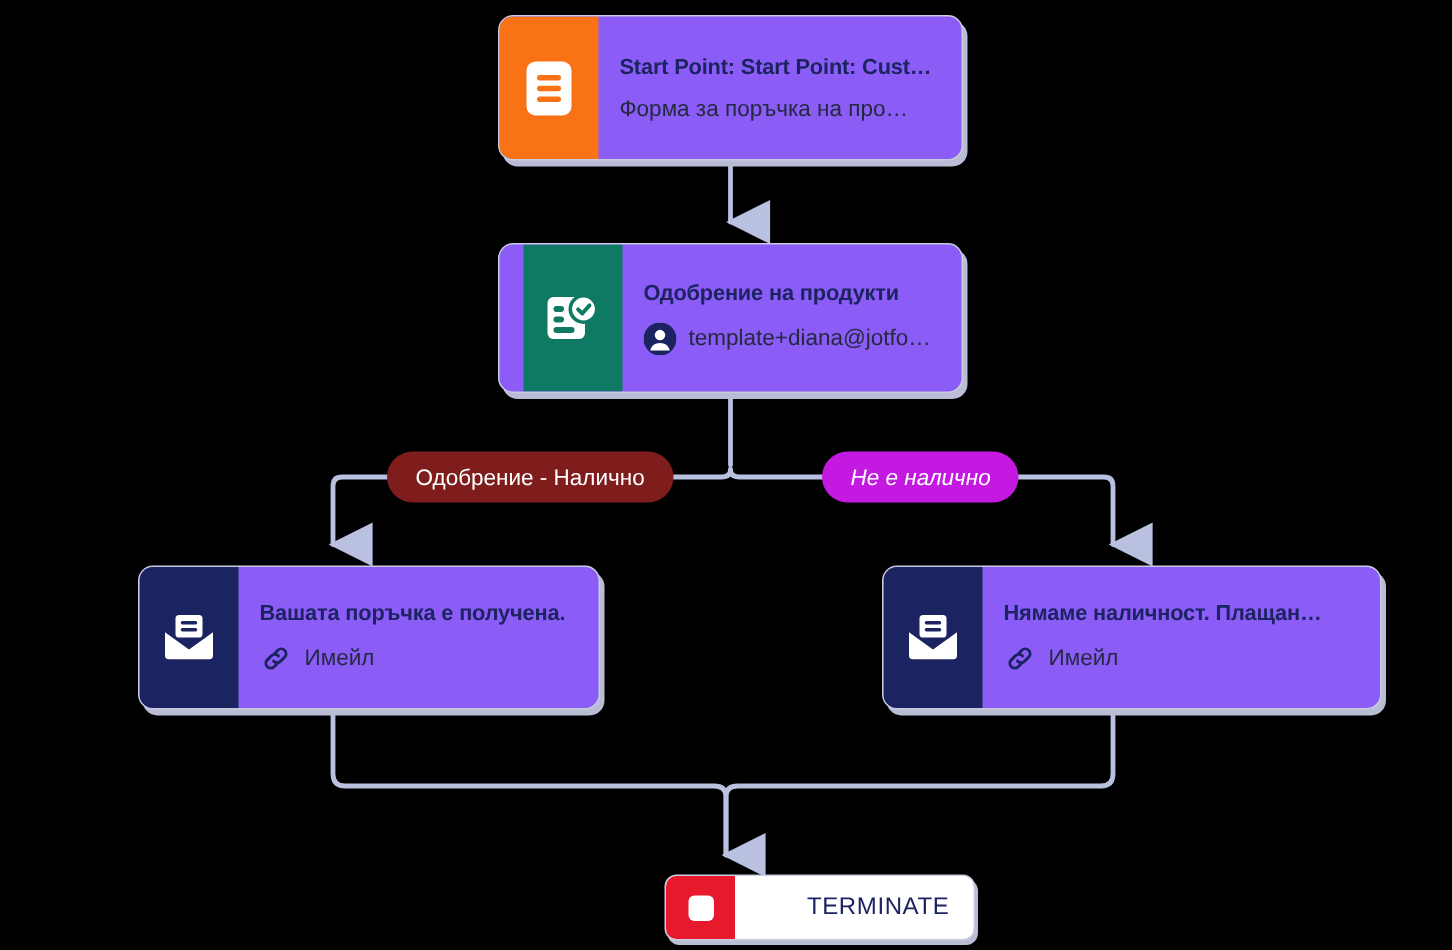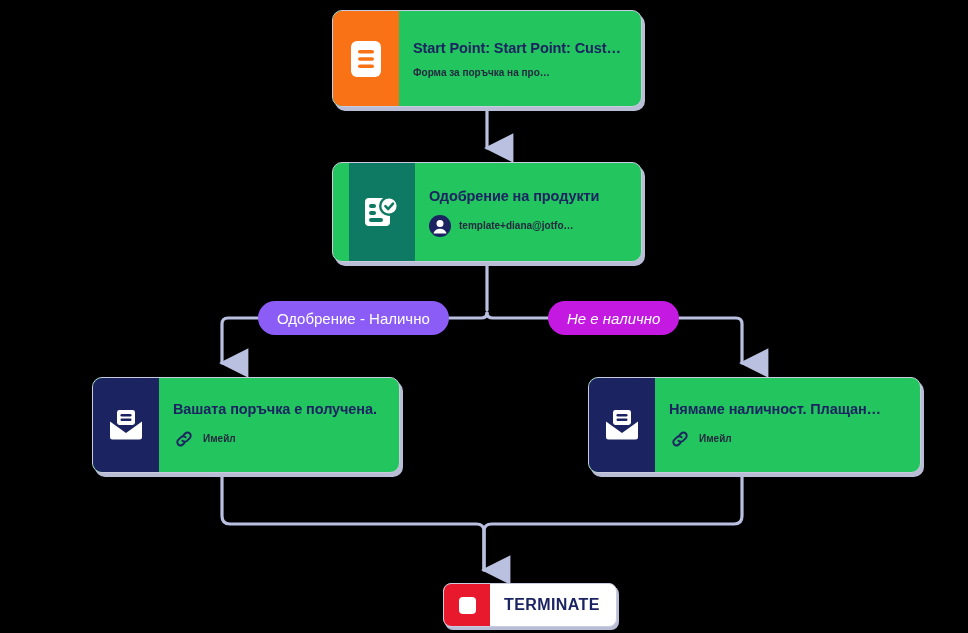--- a/index.html
+++ b/index.html
@@ -28,21 +28,21 @@
     width: 968px;
     height: 633px;
     pointer-events: none;
   }
 
   
   .node {
     position: absolute;
     display: flex;
     align-items: stretch;
-    background: #22c55e;
+    background: #8b5cf6;
     border-radius: 10px;
     border: 1px solid #c9ccdf;
     box-shadow: 3px 4px 0 0 #b9bed6;
     overflow: hidden;
     box-sizing: border-box;
   }
   .node-icon {
     flex: 0 0 auto;
     width: 66px;
     display: flex;
@@ -61,29 +61,28 @@
   .node-title {
     font-size: 14.5px;
     font-weight: bold;
     color: #1b2461;
     white-space: nowrap;
     overflow: hidden;
     text-overflow: ellipsis;
     letter-spacing: -0.1px;
   }
   .node-sub {
-    font-size: 10px;
+    font-size: 15px;
     color: #23293f;
     white-space: nowrap;
     overflow: hidden;
     text-overflow: ellipsis;
     display: flex;
     align-items: center;
     gap: 8px;
-    font-weight: bold;
   }
   .node-sub-text {
     overflow: hidden;
     text-overflow: ellipsis;
     white-space: nowrap;
   }
 
   
   #node-start      { left: 332px; top: 10px;  width: 310px; height: 97px; }
   #node-start .node-icon   { background: #f97316; }
@@ -103,21 +102,21 @@
     display: flex;
     align-items: center;
     justify-content: center;
     height: 34px;
     padding: 0 19px;
     border-radius: 17px;
     font-size: 15px;
     color: #ffffff;
     white-space: nowrap;
   }
-  #pill-approved  { left: 258px; top: 301px; background: #8b5cf6; }
+  #pill-approved  { left: 258px; top: 301px; background: #7f1d1d; }
   #pill-rejected  { left: 548px; top: 301px; background: #c319e0; font-style: italic; }
 
   
   #node-terminate {
     position: absolute;
     left: 443px;
     top: 583px;
     height: 42px;
     display: flex;
     align-items: stretch;
@@ -132,24 +131,25 @@
     background: #e8192c;
     display: flex;
     align-items: center;
     justify-content: center;
   }
   #node-terminate .term-label {
     display: flex;
     align-items: center;
     padding: 0 16px 0 14px;
     font-size: 16px;
-    font-weight: bold;
+    font-weight: normal;
     letter-spacing: 0.4px;
     color: #1b2461;
     white-space: nowrap;
+    margin-left: 34px;
   }
 
   .sq-white {
     width: 17px;
     height: 17px;
     background: #ffffff;
     border-radius: 4px;
   }
 </style>
 </head>

